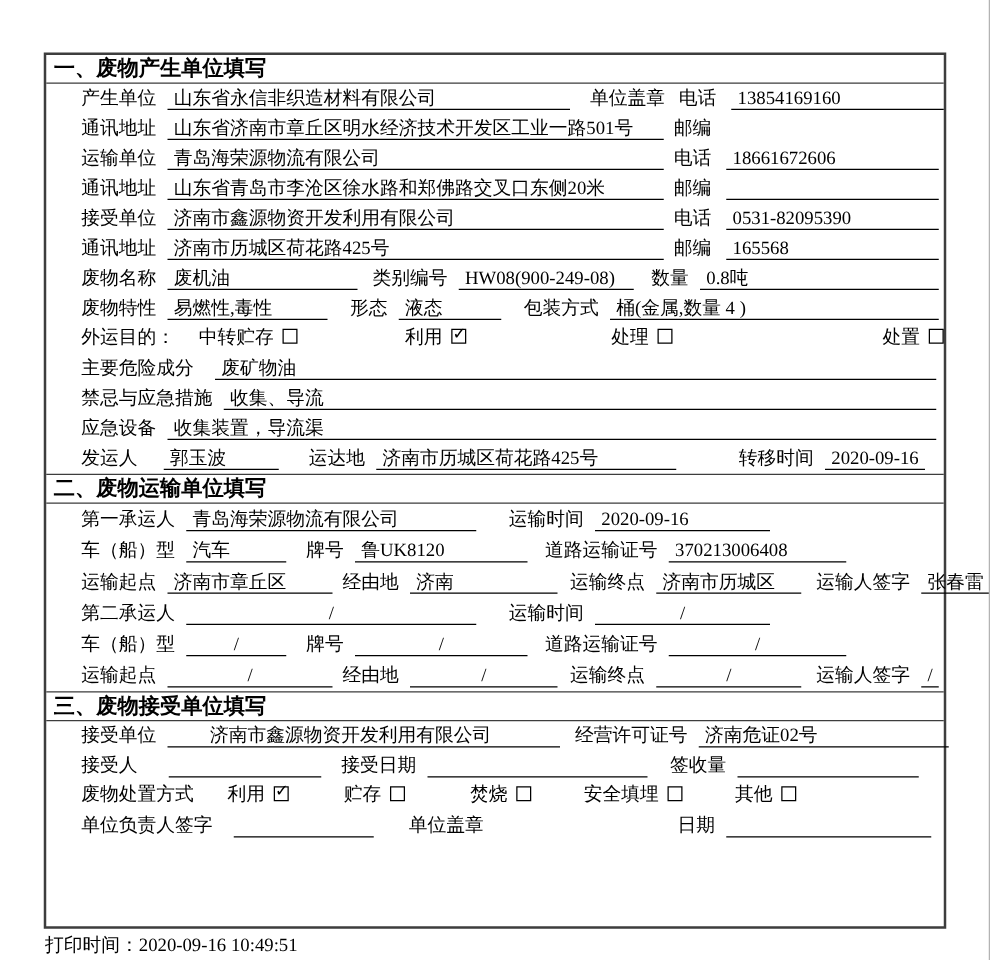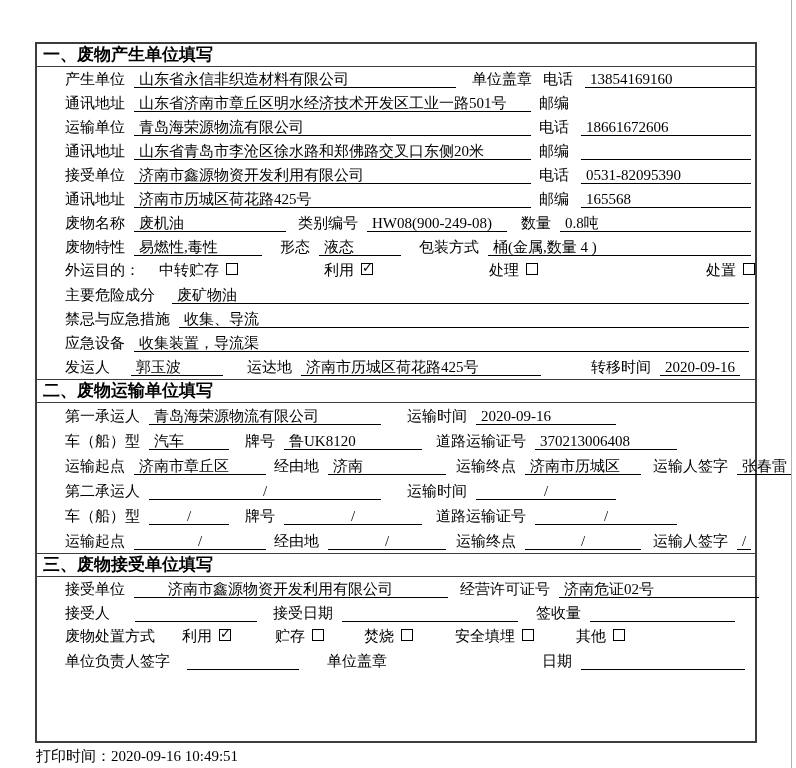--- a/index.html
+++ b/index.html
@@ -240,21 +240,21 @@
       <div class="row" style="align-items:center;">
         <span class="lbl">废物处置方式</span>
         <span class="opt" style="margin-left:18px">
             <span class="olabel">利用</span>
             <span class="cb checked"></span>
           </span>
         <span class="opt" style="margin-left:44px">
             <span class="olabel">贮存</span>
             <span class="cb"></span>
           </span>
-        <span class="opt" style="margin-left:40px">
+        <span class="opt" style="margin-left:52px">
             <span class="olabel">焚烧</span>
             <span class="cb"></span>
           </span>
         <span class="opt" style="margin-left:42px">
             <span class="olabel">安全填埋</span>
             <span class="cb"></span>
           </span>
         <span class="opt" style="margin-left:42px">
             <span class="olabel">其他</span>
             <span class="cb"></span>

